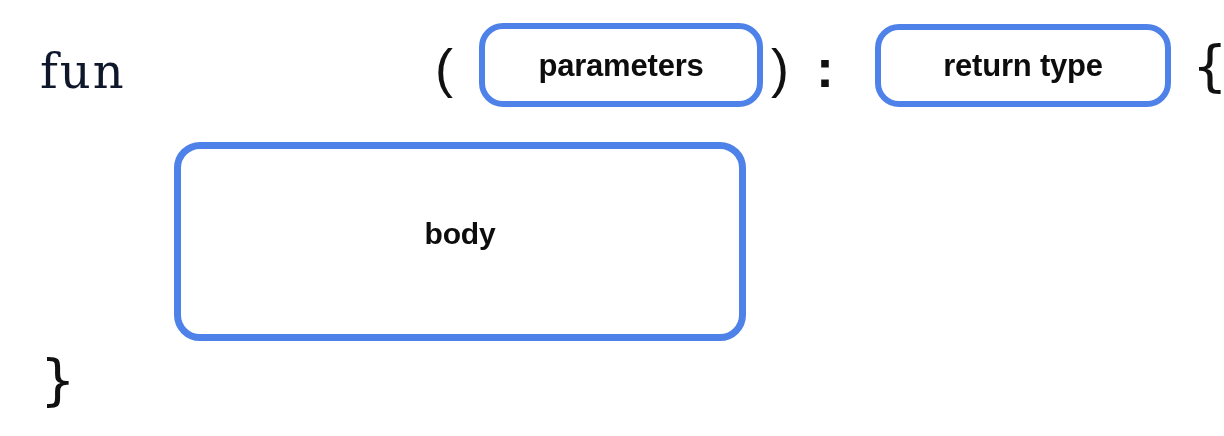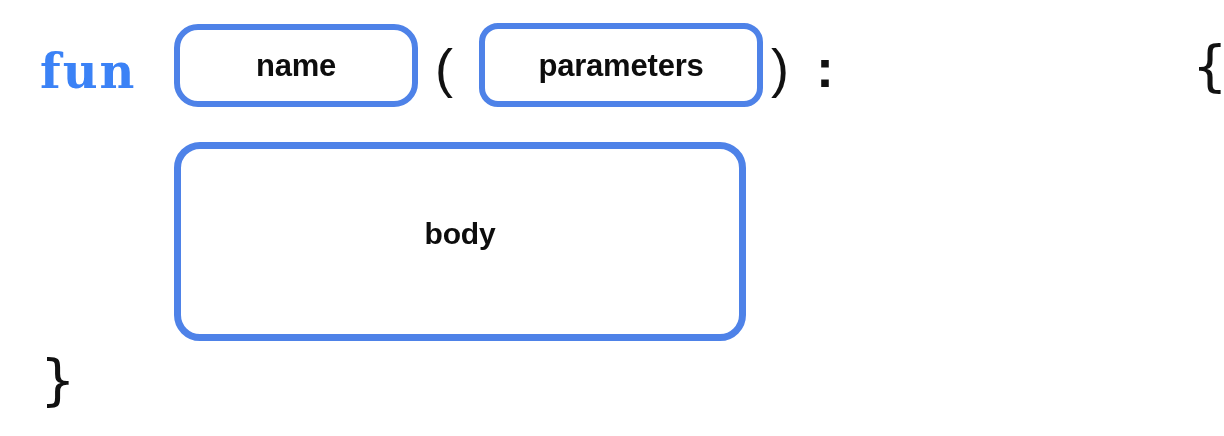--- a/index.html
+++ b/index.html
@@ -17,22 +17,22 @@
     overflow: hidden;
     font-family: "Liberation Sans", sans-serif;
     -webkit-font-smoothing: antialiased;
   }
 
   
 
   .kw {
     position: absolute;
     font-family: "DejaVu Serif", "Liberation Serif", serif;
-    font-weight: 700;
-    color: #3b82f6;
+    font-weight: 400;
+    color: #0f172a;
     white-space: pre;
     line-height: 1;
   }
 
   .punct {
     position: absolute;
     font-family: "Liberation Sans", sans-serif;
     font-weight: 400;
     color: #111111;
     white-space: pre;
@@ -93,52 +93,52 @@
   .slot.block .slot-label {
     font-size: 30px;
   }
 
   
 
   #kw-fun        { left: 40px;  top: 47px;  font-size: 48px; letter-spacing: 2px; }
 
   #slot-name     { left: 174px; top: 24px;  width: 244px; height: 83px; }
   #paren-open    { left: 435px; top: 41px;  font-size: 54px; }
-  #slot-params   { left: 479px; top: 23px;  width: 284px; height: 84px; border-radius: 19px; }
+  #slot-params   { left: 479px; top: 23px;  width: 284px; height: 84px; }
   #paren-close   { left: 771px; top: 41px;  font-size: 54px; }
   #colon         { left: 816px; top: 41px;  font-size: 54px; }
   #slot-rettype  { left: 875px; top: 24px;  width: 296px; height: 83px; }
   #brace-open    { left: 1192px; top: 38px; font-size: 56px; }
 
   #slot-body     { left: 174px; top: 142px; width: 572px; height: 199px; }
   #slot-body .slot-label { transform: translateY(-8px); }
 
   #brace-close   { left: 40px;  top: 352px; font-size: 56px; }
 </style>
 </head>
 <body>
 
 <div id="canvas">
 
   <span class="kw" id="kw-fun">fun</span>
 
-  <div class="slot inline" id="slot-name">
-    <span class="slot-label">name</span>
-  </div>
 
   <span class="punct" id="paren-open">(</span>
 
   <div class="slot inline" id="slot-params">
     <span class="slot-label">parameters</span>
   </div>
 
   <span class="punct" id="paren-close">)</span>
 
   <span class="punct heavy" id="colon">:</span>
 
+  <div class="slot inline" id="slot-rettype">
+    <span class="slot-label">return type</span>
+  </div>
 
   <span class="brace" id="brace-open">{</span>
 
   <div class="slot block" id="slot-body">
     <span class="slot-label">body</span>
   </div>
 
   <span class="brace" id="brace-close">}</span>
 
 </div>

